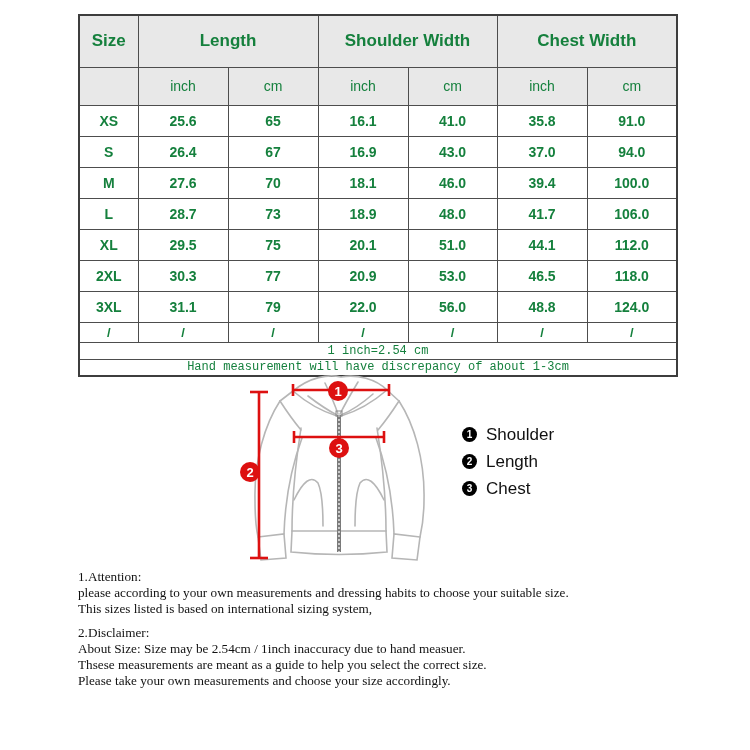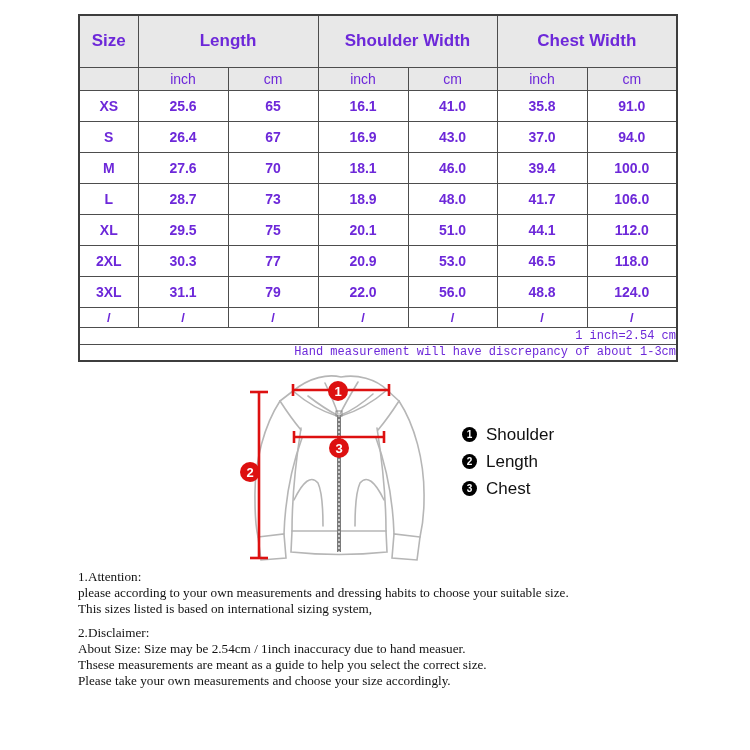--- a/index.html
+++ b/index.html
@@ -3,34 +3,34 @@
 <meta charset="utf-8">
 <style>
   * { margin:0; padding:0; box-sizing:border-box; }
   html,body { width:750px; height:750px; background:#fff; font-family:"Liberation Sans", sans-serif; }
   body { position:relative; overflow:hidden; }
 
   
   .size-table {
     position:absolute; left:78px; top:14px; width:598px;
     border-collapse:collapse; table-layout:fixed;
-    color:#6d28d9;
+    color:#15803d;
     padding-left:28px;
   }
   .size-table td, .size-table th {
     border:1px solid #4d4d4d; text-align:center; vertical-align:middle;
     font-weight:normal; font-size:14px; padding:0;
   }
   .size-table { border:2px solid #3d3d3d; }
   .size-table tr.hdr th { background:#e8e8e8; font-weight:bold; font-size:17px; height:52px; }
-  .size-table tr.units td { background:#e8e8e8; height:23px; font-size:14px; }
+  .size-table tr.units td { background:#e8e8e8; height:38px; font-size:14px; }
   .size-table tr.datarow td { height:31px; background:#fff;font-weight:bold; }
   .size-table tr.slashrow td { height:20px; font-size:13px; }
   .size-table tr.noterow td {
-    height:17px; font-family:"Liberation Mono", monospace; font-size:12px; background:#fff;text-align:right;
+    height:17px; font-family:"Liberation Mono", monospace; font-size:12px; background:#fff;
   }
 
   
   .diagram-wrap { position:absolute; left:228px; top:368px; width:222px; height:200px; }
 
   
   .legend { position:absolute; left:462px; top:421px; }
   .legend-item { display:flex; align-items:center; height:27px; }
   .legend-num {
     width:15px; height:15px; border-radius:50%; background:#000; color:#fff;

